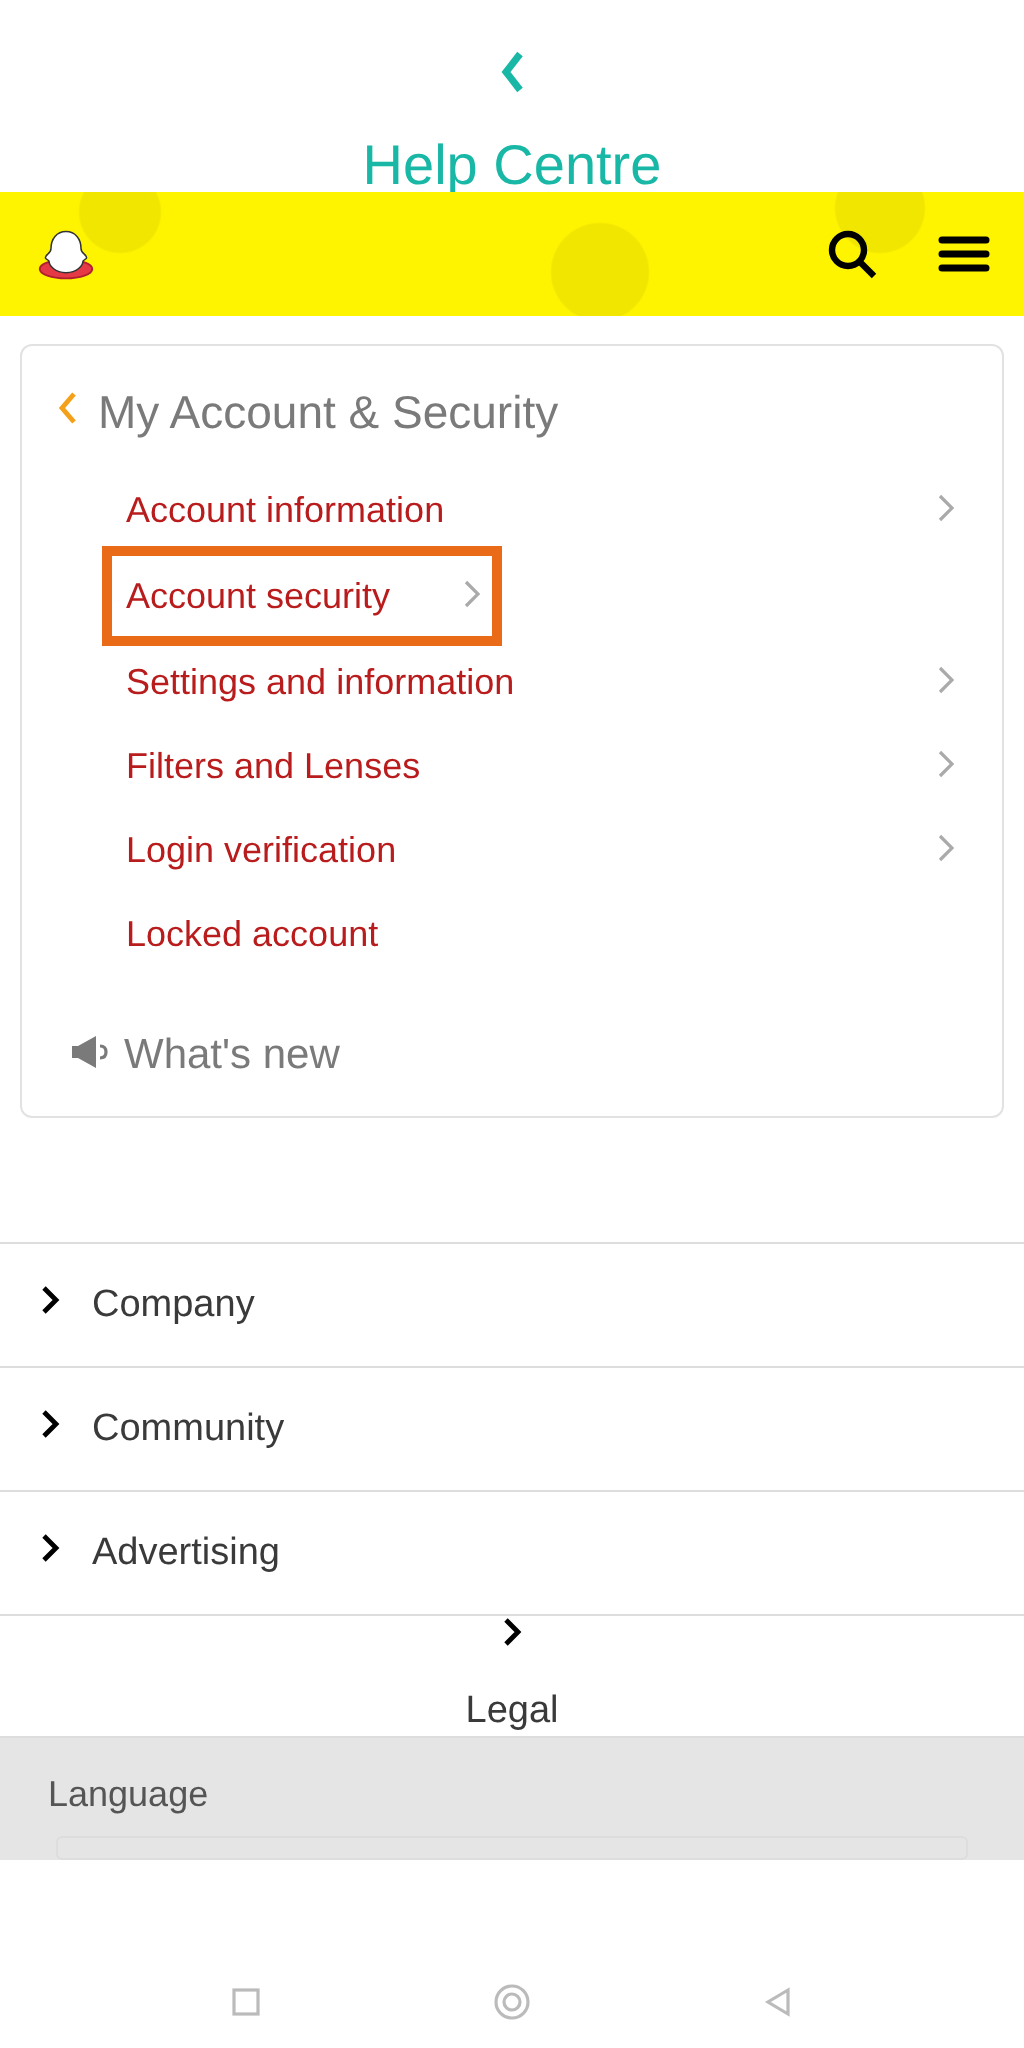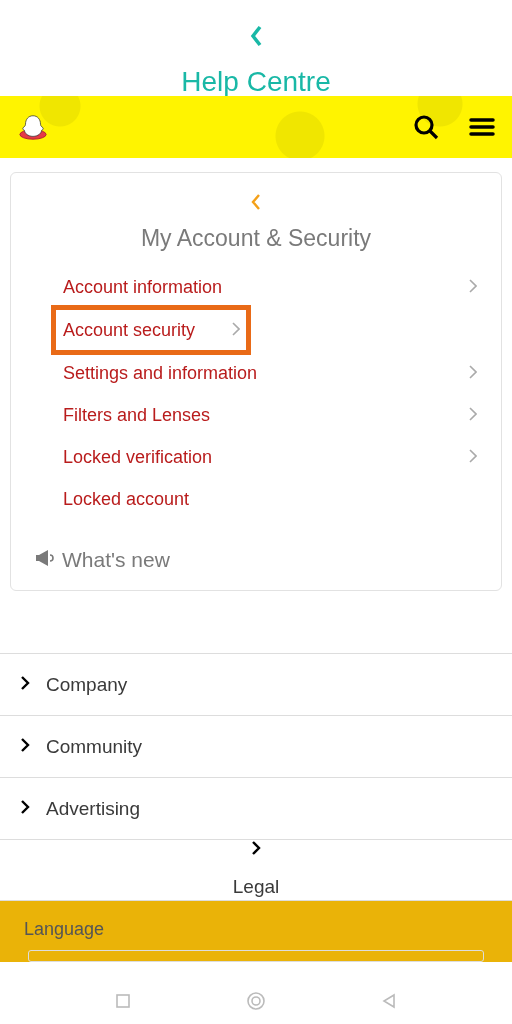--- a/index.html
+++ b/index.html
@@ -14,41 +14,41 @@
   .yellow-bar { height: 62px; background: #fff400; display: flex; align-items: center; padding: 0 16px 0 18px; position: relative; overflow:hidden;}
   .yellow-bar::before{content:"";position:absolute;inset:0;background:
     radial-gradient(circle at 60px 10px,#f0e600 0 20px,transparent 21px),
     radial-gradient(circle at 300px 40px,#f0e600 0 24px,transparent 25px),
     radial-gradient(circle at 440px 8px,#f0e600 0 22px,transparent 23px);}
   .ghost-logo { width: 30px; height: 30px; position:relative; z-index:1;}
   .spacer { flex: 1; }
   .yb-icon { width: 28px; height: 28px; color:#000; position:relative; z-index:1; margin-left: 28px;}
   
   .card { margin: 14px 10px 0; border: 1px solid #e2e2e2; border-radius: 6px; padding: 20px 18px 18px; }
-  .card-header { display: flex; align-items: center; gap: 10px; margin-bottom: 14px; flex-direction: column; }
+  .card-header { display: flex; align-items: center; gap: 10px; margin-bottom: 14px; }
   .card-back svg { width: 10px; height: 18px; }
   .card-title { color: #7a7a7a; font-size: 23px; font-weight: 300; }
   
   .menu { padding-left: 34px; }
   .menu-item { display: flex; align-items: center; height: 42px; }
   .menu-text { color: #b91c1c; font-size: 18px; font-weight: 300; flex: 1; }
   .menu-chev { color: #aaa; font-size: 14px; padding-right: 6px; }
   .menu-item.highlight { border: 5px solid #e96a17; margin-left: -12px; padding-left: 7px; margin-top:-3px; margin-bottom:-3px; height:50px; width:200px;justify-content:flex-end;}
   
   .whats-row { display: flex; align-items: center; gap: 7px; margin-top: 28px; padding-left: 6px;}
   .whats-icon { color:#7a7a7a; }
   .whats-text { color:#7a7a7a; font-size: 21px; font-weight: 300; }
   
   .footer-nav { margin-top: 62px; }
   .footer-item { border-top: 1px solid #ddd; display: flex; align-items: center; height: 62px; padding: 0 20px; gap: 16px; }
   .footer-item:last-of-type{border-bottom:1px solid #ddd;flex-direction:column;}
   .footer-chev { color:#000; }
   .footer-text { color:#3a3a3a; font-size: 19px; font-weight: 300; }
   
-  .lang-section { border-top:1px solid #ddd; margin-top:-1px; padding: 18px 24px 0; background:#eab308;}
+  .lang-section { border-top:1px solid #ddd; margin-top:-1px; padding: 18px 24px 0; background:#e5e5e5;}
   .lang-label { color:#555; font-size: 18px; font-weight: 300; margin-bottom: 10px; }
   .lang-select-stub{border:1px solid #ddd;border-radius:3px;height:12px;margin:0 4px;}
   
   .os-nav { position:absolute; bottom:0; left:0; right:0; height:42px; display:flex; justify-content:space-evenly; align-items:center; }
   .os-btn { color:#bbb; }
 </style>
 </head>
 <body>
 
 <div class="status-bar"></div>
@@ -113,21 +113,21 @@
             <polyline points="1,1 7,7 1,13"></polyline>
           </svg></span>
       </div>
       <div class="menu-item">
         <span class="menu-text">Filters and Lenses</span>
         <span class="menu-chev"><svg width="8" height="14" viewBox="0 0 8 14" fill="none" stroke="#aaa" stroke-width="1.6">
             <polyline points="1,1 7,7 1,13"></polyline>
           </svg></span>
       </div>
       <div class="menu-item">
-        <span class="menu-text">Locked verification</span>
+        <span class="menu-text">Login verification</span>
         <span class="menu-chev"><svg width="8" height="14" viewBox="0 0 8 14" fill="none" stroke="#aaa" stroke-width="1.6">
             <polyline points="1,1 7,7 1,13"></polyline>
           </svg></span>
       </div>
       <div class="menu-item">
         <span class="menu-text">Locked account</span>
       </div>
     </div>
   <div class="whats-row">
     <span class="whats-icon">

